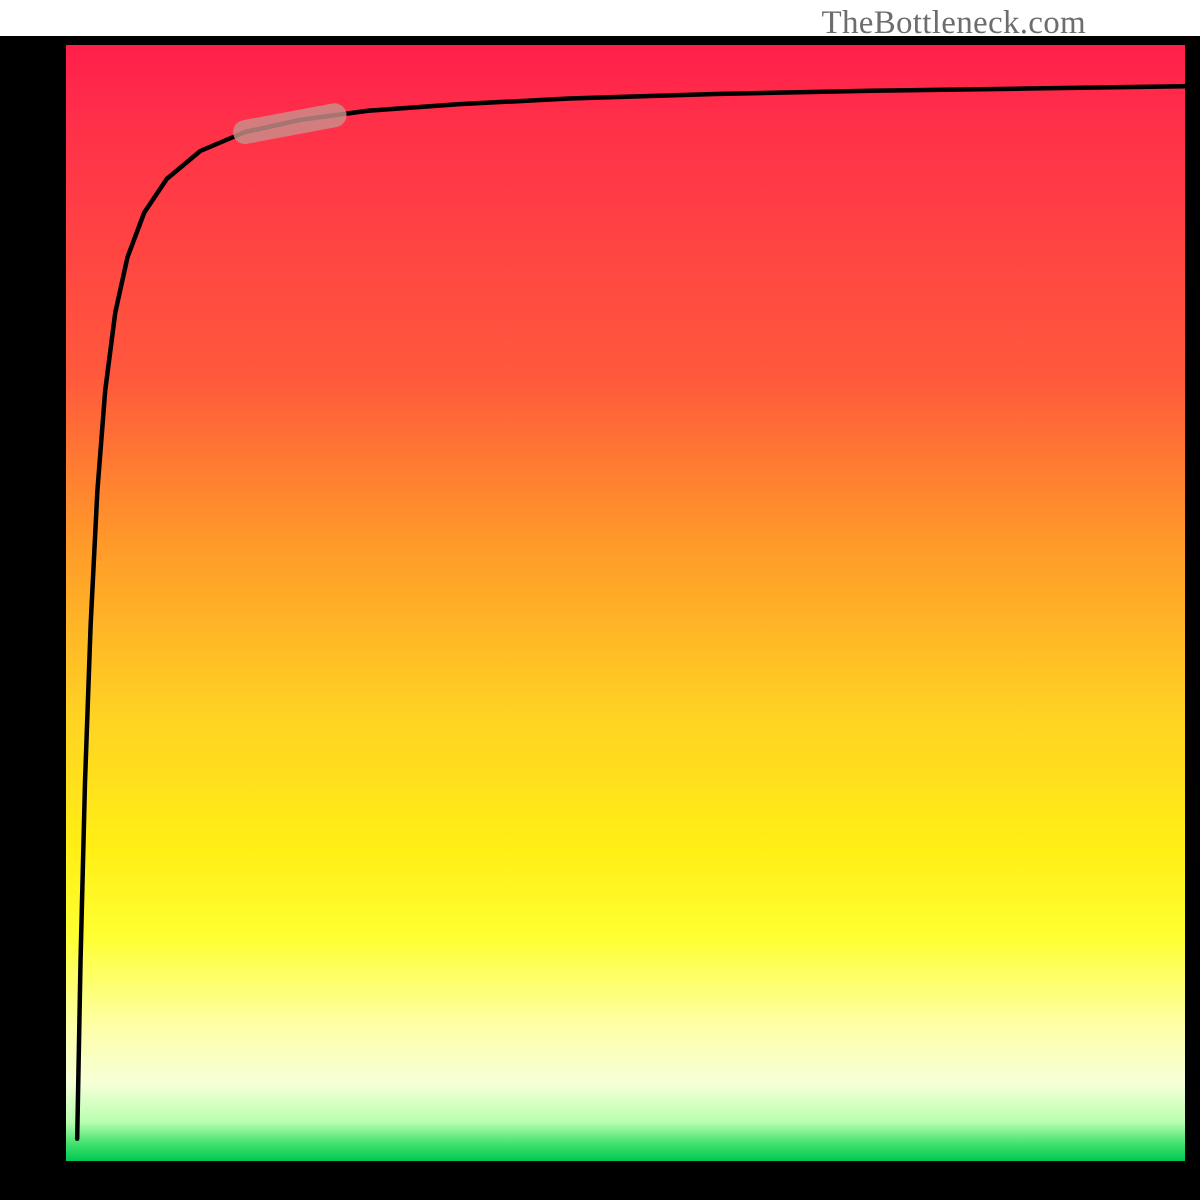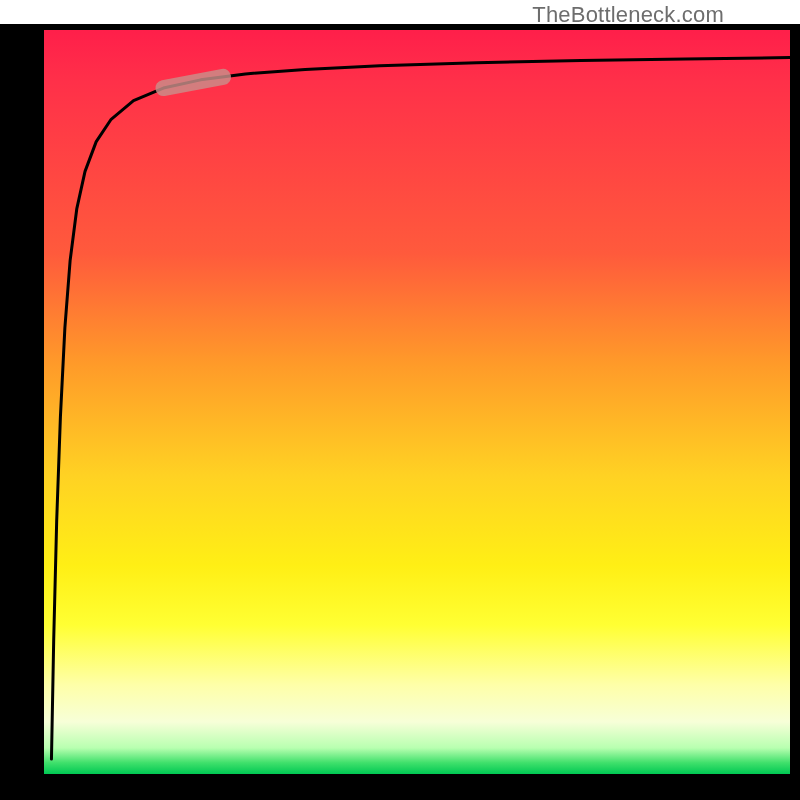--- a/index.html
+++ b/index.html
@@ -8,20 +8,21 @@
     width: 800px;
     height: 800px;
     overflow: hidden;
     background: #ffffff;
     font-family: Arial, Helvetica, sans-serif;
   }
   .stage {
     position: relative;
     width: 732px;
     height: 800px;
+    font-family: Liberation Serif, serif;
   }
   .watermark {
     position: absolute;
     top: 2px;
     right: 8px;
     color: #6d6d6d;
     font-size: 22px;
     letter-spacing: 0.2px;
     font-weight: 400;
     z-index: 30;

